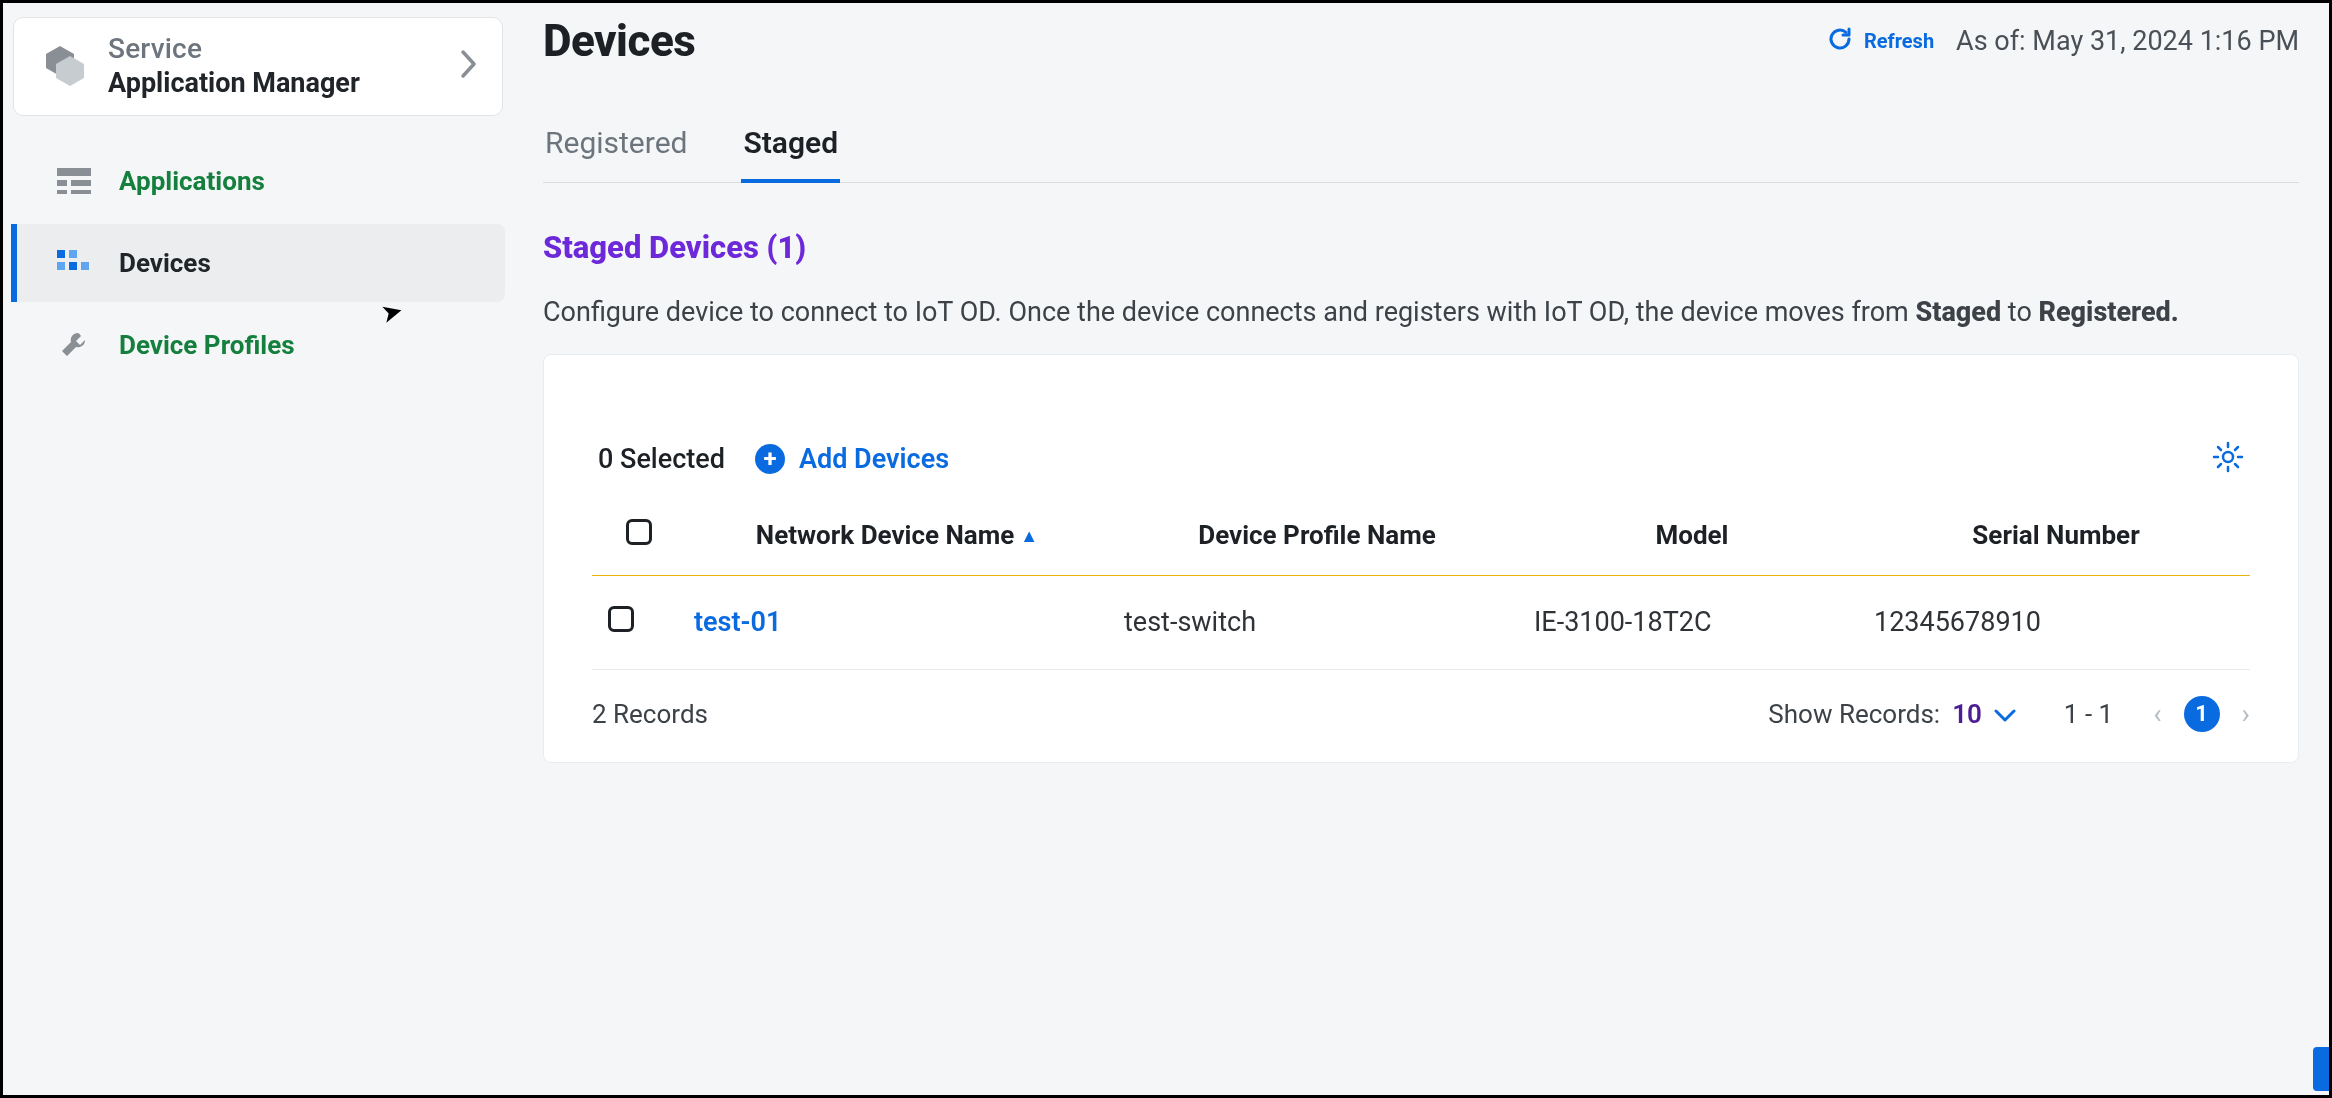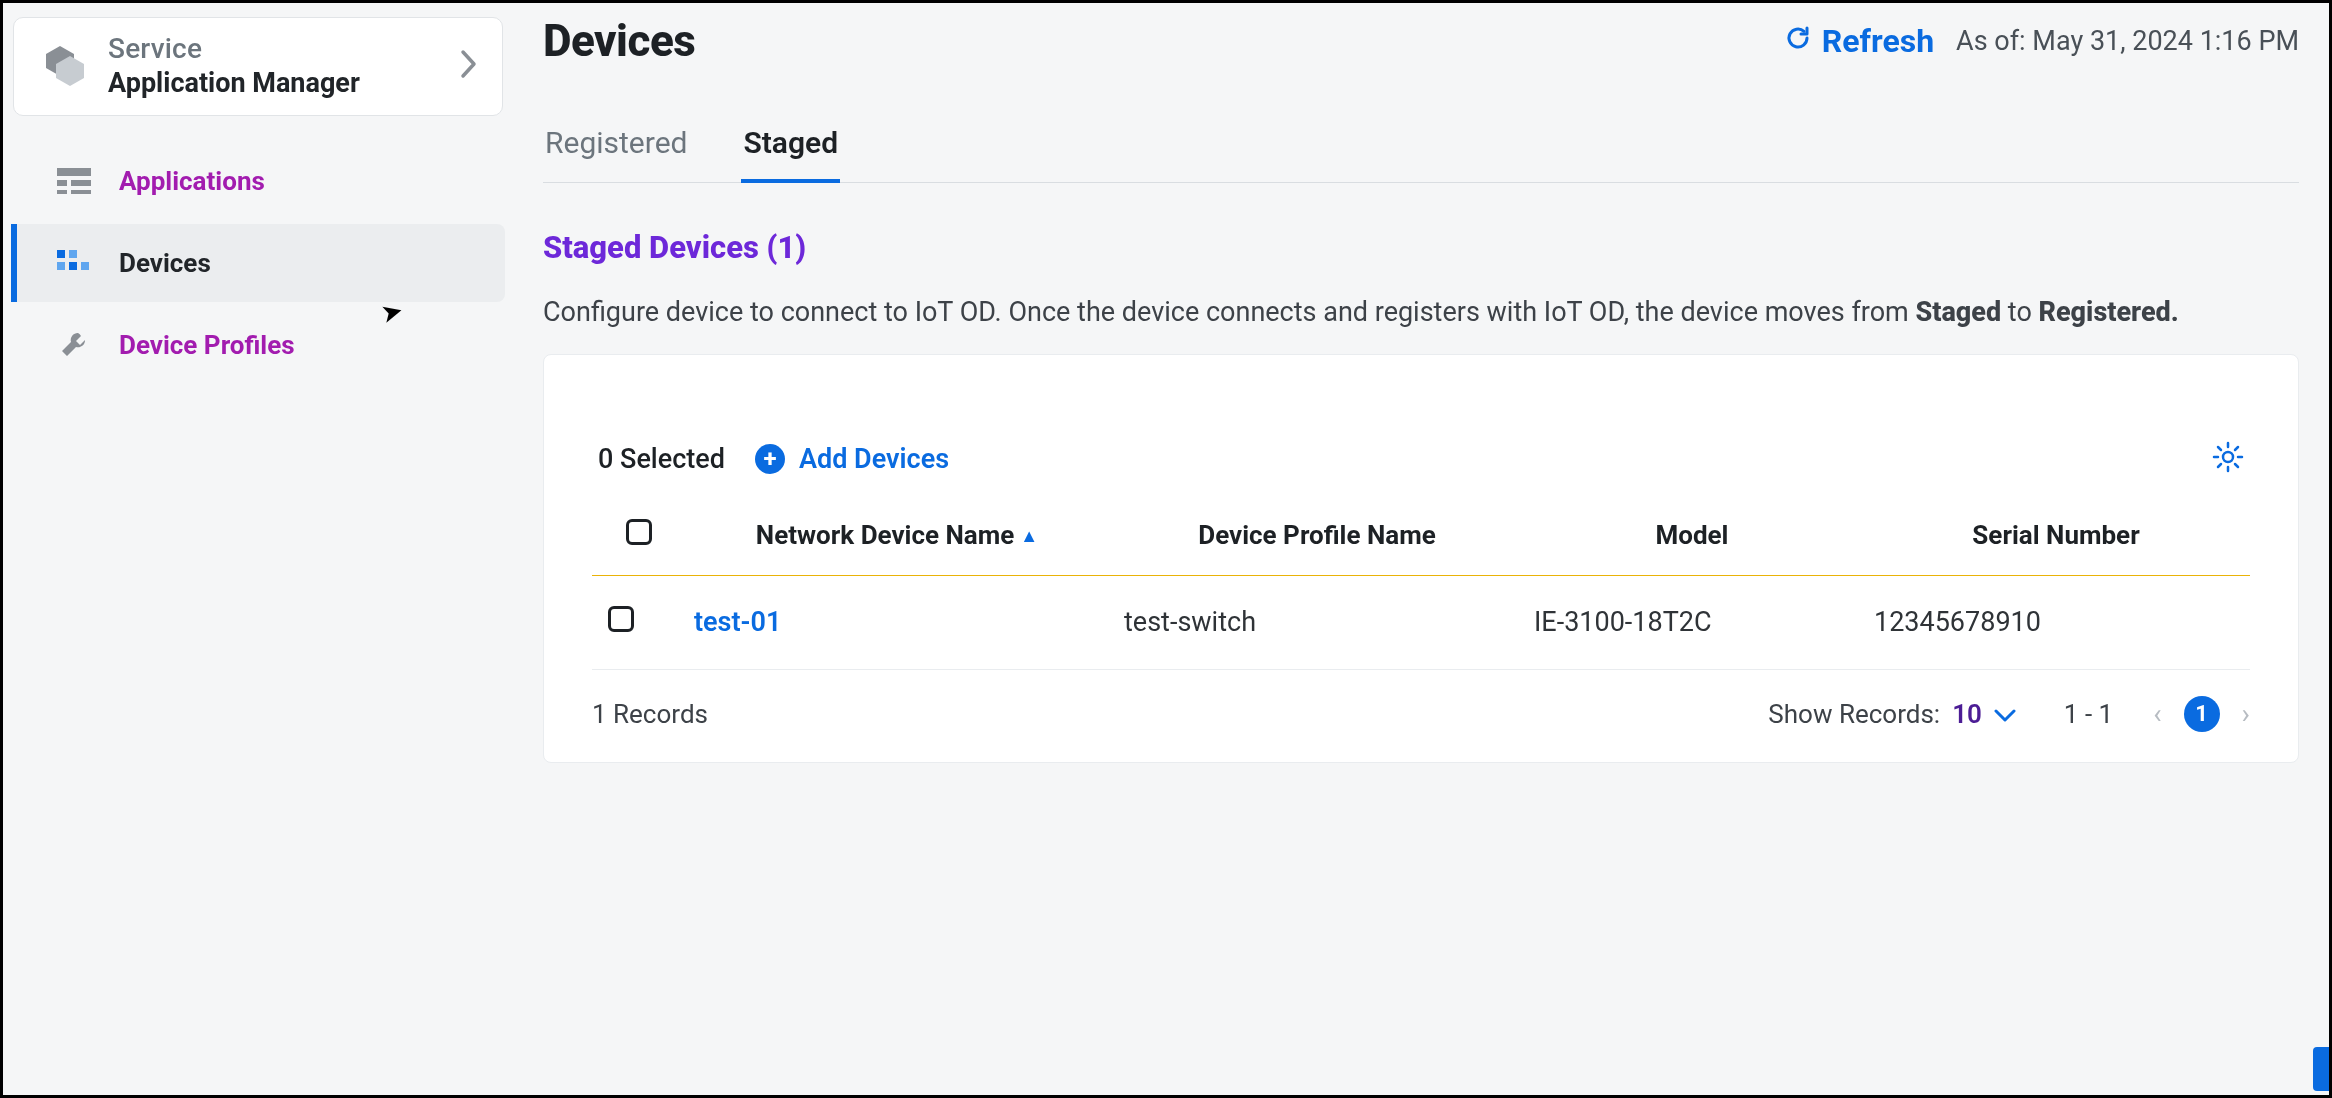--- a/index.html
+++ b/index.html
@@ -9,30 +9,30 @@
   
   .sidebar { width:510px; background:#f5f6f7; display:flex; flex-direction:column; padding-top:8px; }
   .service-card { margin:6px 10px 18px 10px; background:#fff; border:1px solid #e1e4e7; border-radius:10px; padding:14px 24px 16px 30px; display:flex; align-items:center; gap:20px; position:relative; }
   .service-card .hex-icon svg { display:block; }
   .service-card .texts { flex:1; }
   .service-card .label { font-size:28px; color:#6c757d; font-weight:500; letter-spacing:.2px; }
   .service-card .name { font-size:27px; font-weight:700; color:#212529; margin-top:2px; }
   .service-card .chev { color:#6c757d; }
 
   .nav { display:flex; flex-direction:column; margin-top:6px; }
-  .nav-item { display:flex; align-items:center; gap:28px; padding:24px 30px 24px 40px; font-size:26px; color:#a21caf; font-weight:700; cursor:pointer; border-left:6px solid transparent; border-radius:8px; margin:2px 8px; }
+  .nav-item { display:flex; align-items:center; gap:28px; padding:24px 30px 24px 40px; font-size:26px; color:#15803d; font-weight:700; cursor:pointer; border-left:6px solid transparent; border-radius:8px; margin:2px 8px; }
   .nav-item.active { background:#ebedef; border-left:6px solid #0a6be0; border-top-left-radius:0; border-bottom-left-radius:0; color:#212529; }
   .nav-item .nav-icon { width:34px; display:flex; justify-content:center; }
 
   
   .main { flex:1; padding:12px 30px 10px 30px; display:flex; flex-direction:column; }
   .header-row { display:flex; align-items:center; justify-content:space-between; padding-bottom:4px; }
   .page-title { font-size:44px; font-weight:800; color:#1d2125; letter-spacing:-.5px; }
   .header-right { display:flex; align-items:center; gap:22px; }
-  .refresh { display:flex; align-items:center; gap:10px; color:#0a6be0; font-size:32px; font-weight:700; cursor:pointer; }
+  .refresh { display:flex; align-items:center; gap:10px; color:#0a6be0; font-size:20px; font-weight:700; cursor:pointer; }
   .asof { font-size:27px; color:#495057; }
 
   .tabs { display:flex; gap:52px; border-bottom:1px solid #d9dde1; margin-top:42px; }
   .tab { font-size:30px; color:#6c757d; padding:12px 2px 22px 2px; cursor:pointer; position:relative; }
   .tab.active { color:#1d2125; font-weight:600; }
   .tab.active::after { content:""; position:absolute; left:0; right:0; bottom:-1px; height:4px; background:#0a6be0; }
 
   .section-title { font-size:31px; font-weight:800; margin-top:46px; color:#6d28d9; }
   .desc { font-size:27px; color:#3d4248; margin-top:26px; line-height:1.55; max-width:1760px; }
   .desc b { font-weight:800; }
@@ -195,21 +195,21 @@
             <td class="col-chk"><span class="chk"></span></td>
             <td class="col-name link">test-01</td>
             <td class="col-profile">test-switch</td>
             <td class="col-model">IE-3100-18T2C</td>
             <td>12345678910</td>
           </tr>
         </tbody>
       </table>
 
       <div class="footer">
-        <span class="records">1 Records</span>
+        <span class="records">2 Records</span>
         <span class="show-records">
           <span>Show Records:</span>
           <span class="num">10</span>
           <span>
             <svg width="22" height="14" viewBox="0 0 22 14">
                 <path d="M2 2l9 9 9-9" stroke="#0a6be0" stroke-width="3" fill="none" stroke-linecap="round" stroke-linejoin="round"></path>
               </svg>
           </span>
         </span>
         <span class="range">1 - 1</span>

